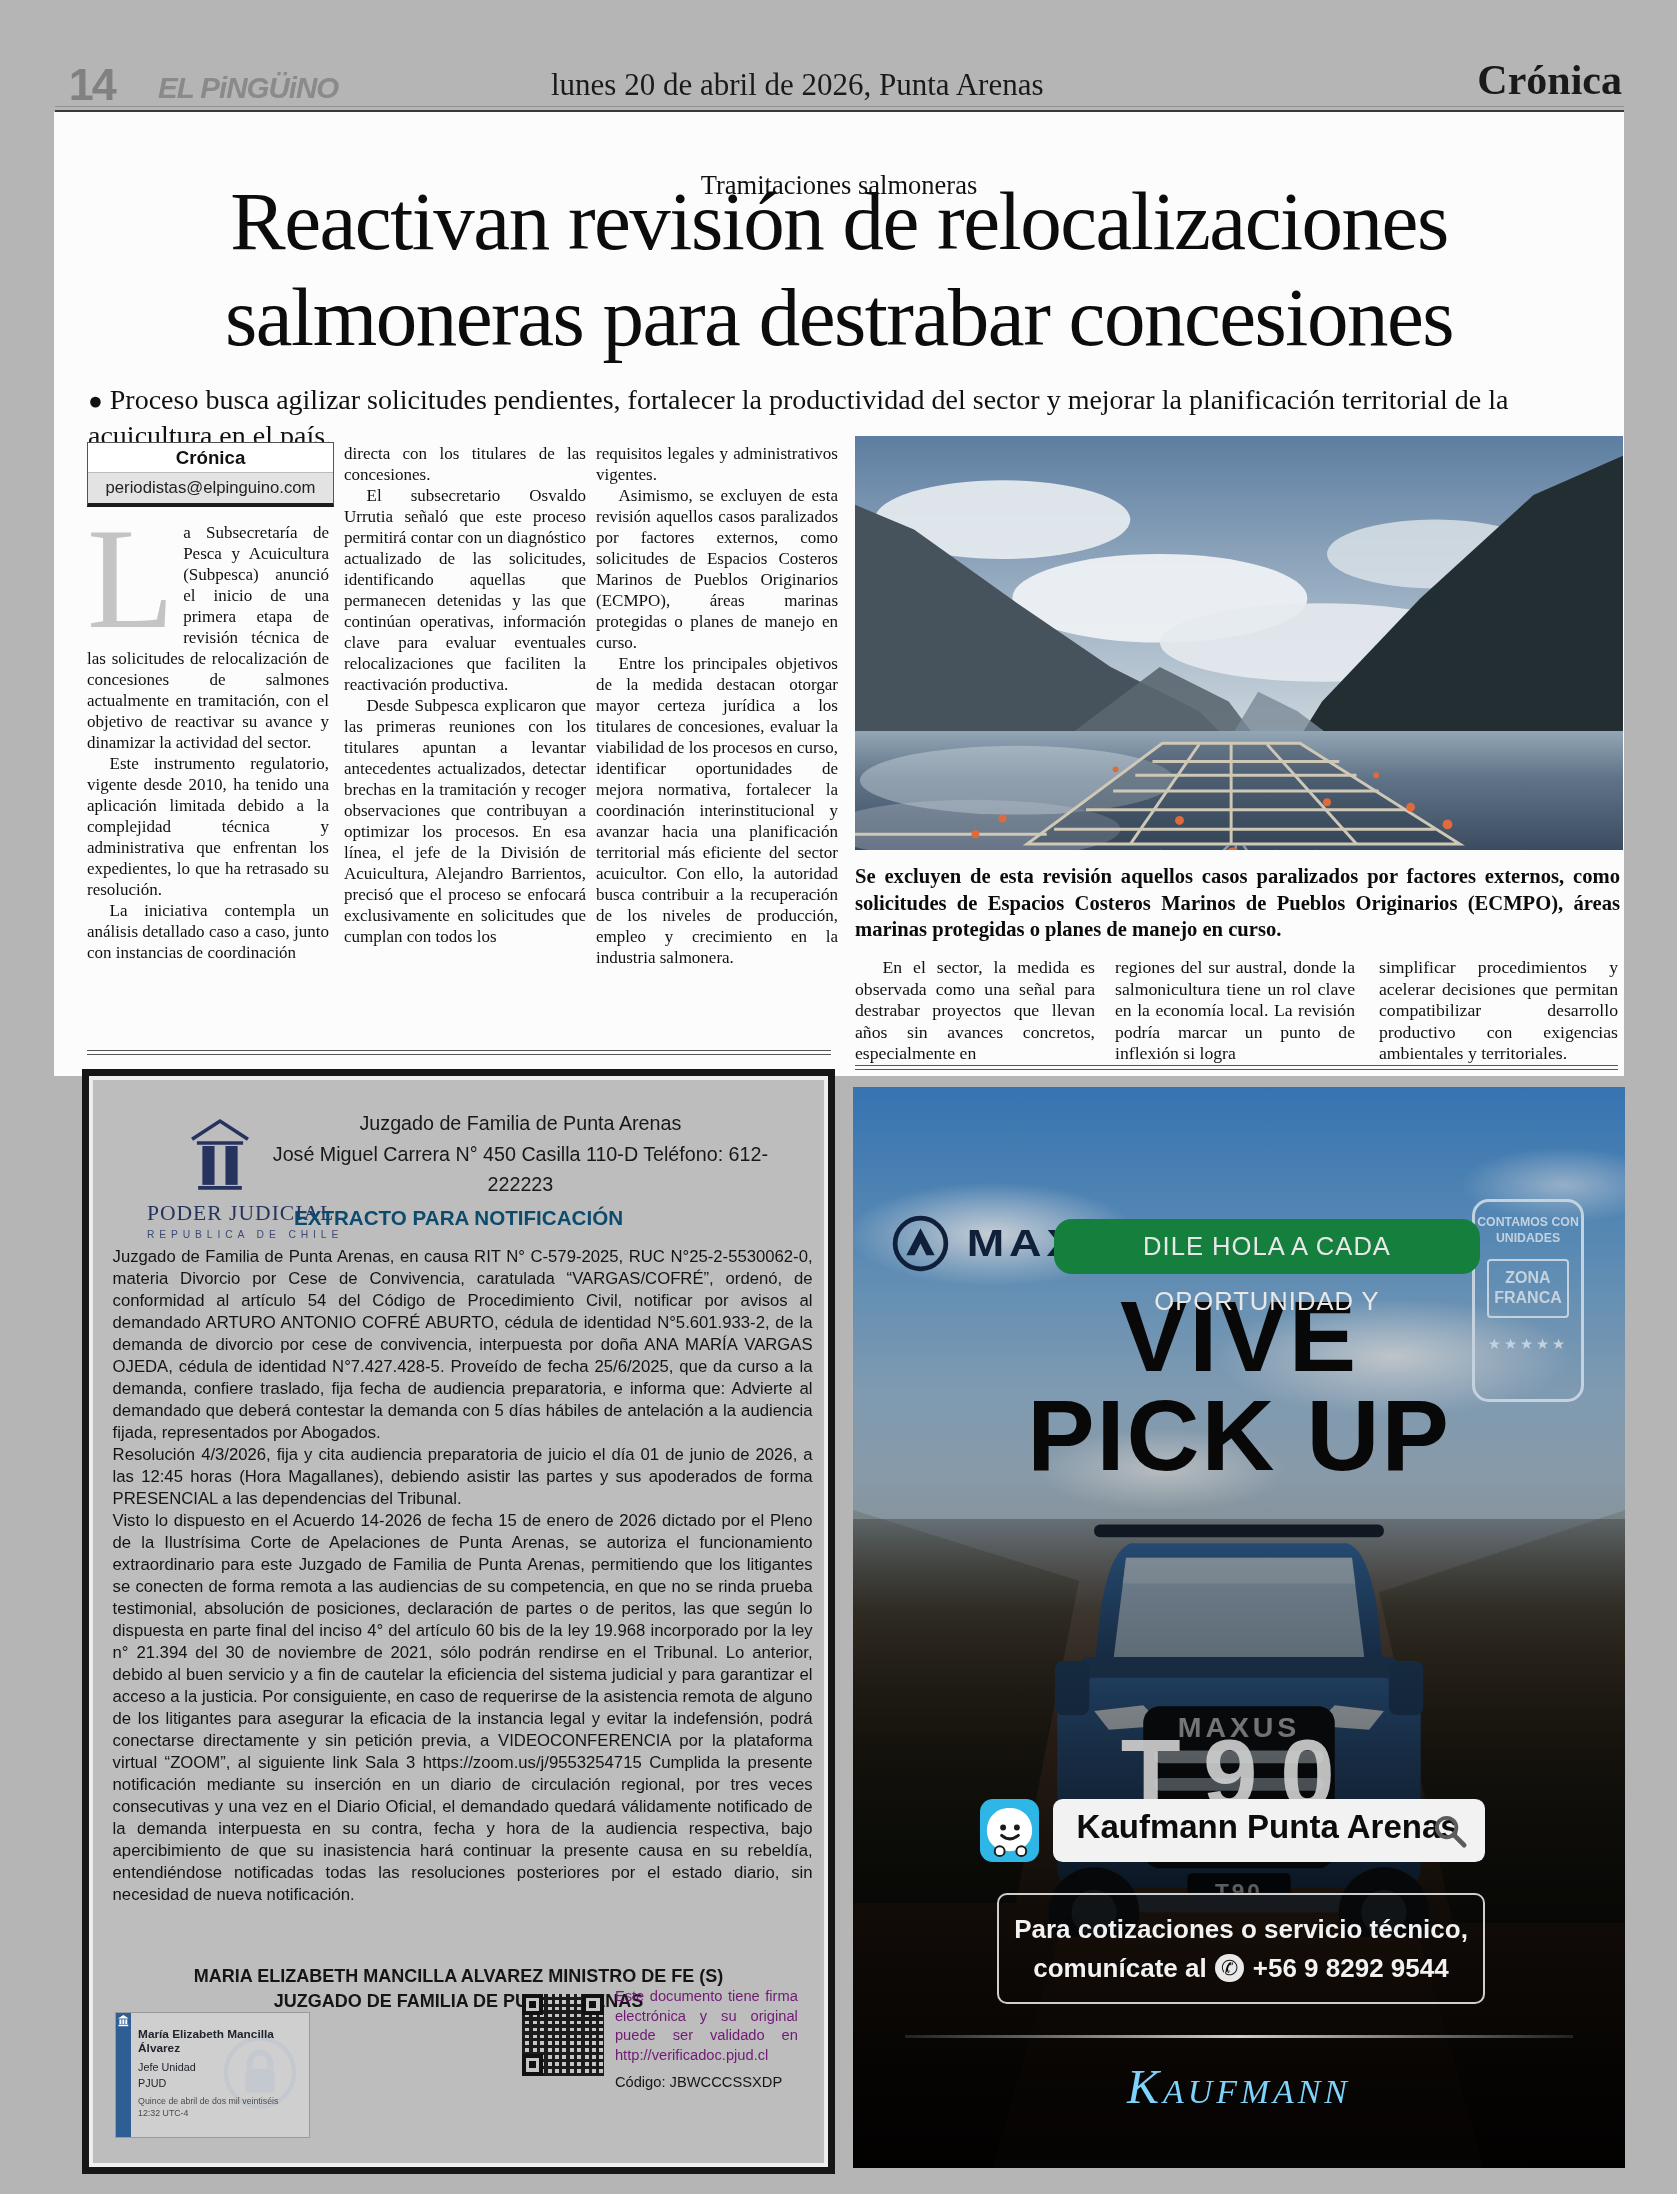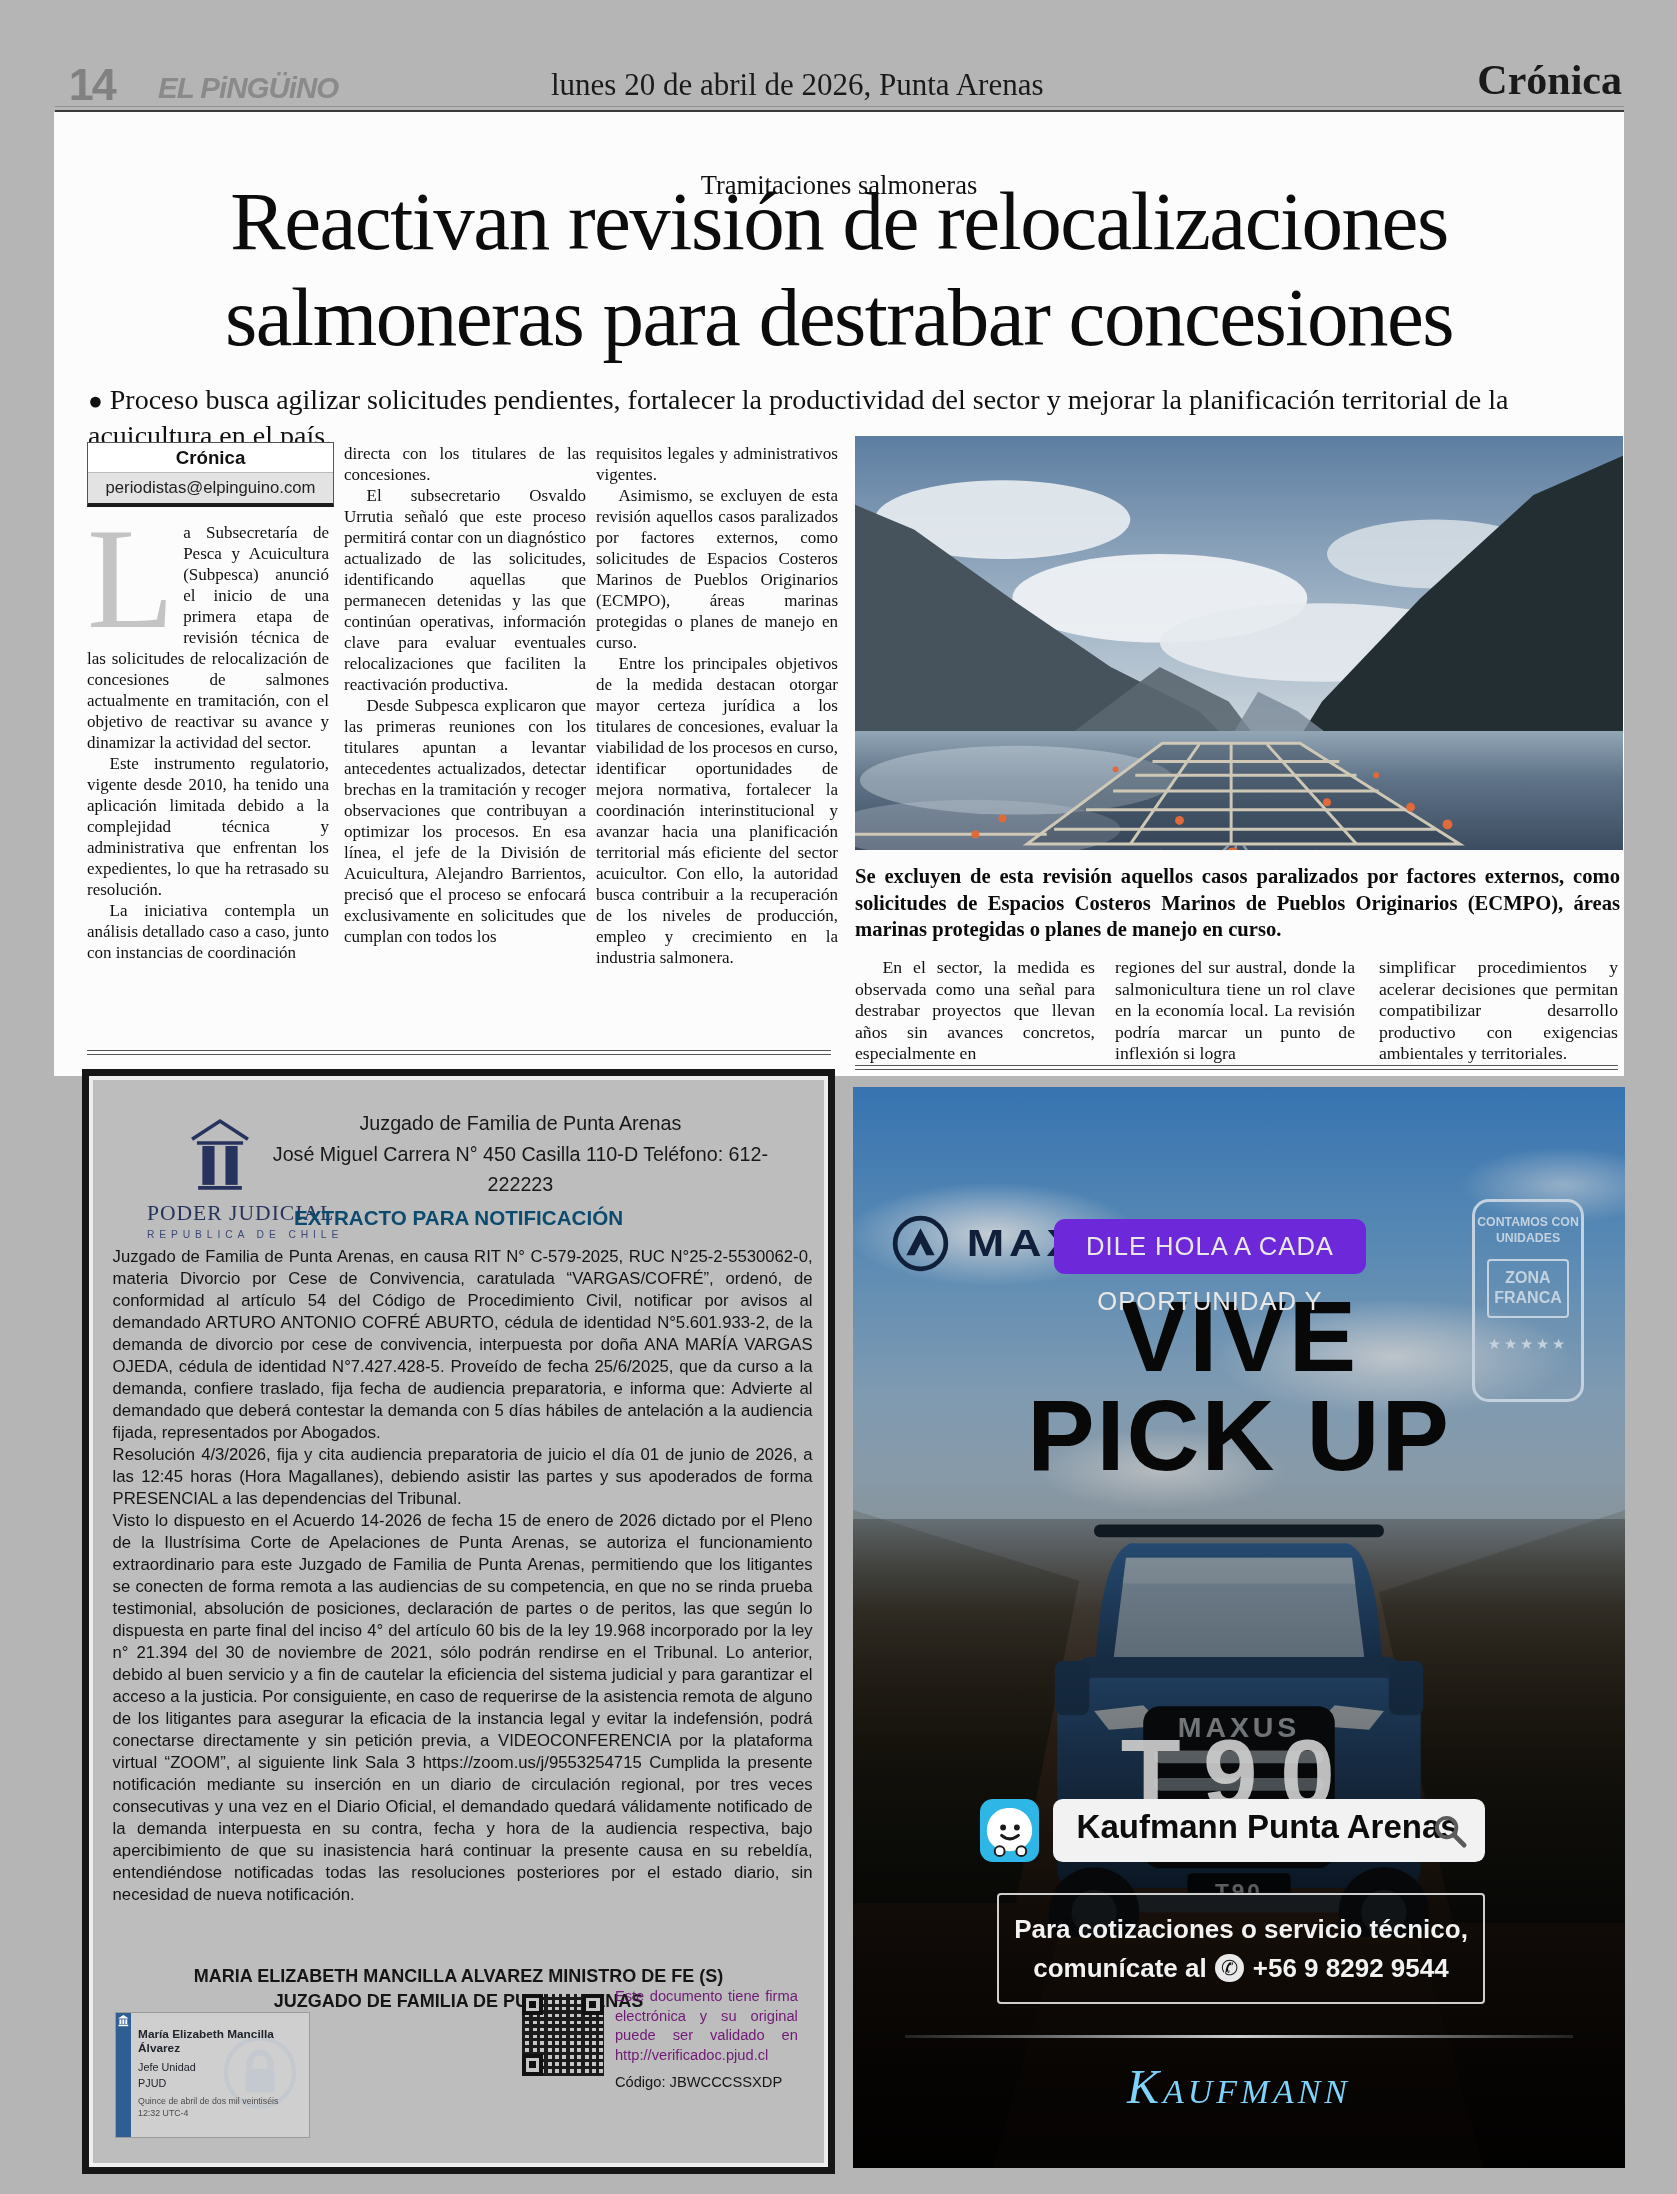--- a/index.html
+++ b/index.html
@@ -91,31 +91,31 @@
   .ad .grassR{position:absolute;right:0;top:423px;width:246px;height:413px;background:linear-gradient(180deg,#55584333,#23251666 30%,#141610);clip-path:polygon(0 20%,100% 0,100% 100%,30% 100%);}
   .ad .road{position:absolute;left:140px;top:491px;width:491px;height:590px;background:linear-gradient(180deg,#6b4a33,#4a3120 40%,#1f140c 85%);clip-path:polygon(34% 0,66% 0,100% 100%,0 100%);}
   .ad .shade{position:absolute;left:0;top:0;width:100%;height:100%;
       background:linear-gradient(180deg,rgba(0,0,0,.10) 0%,rgba(0,0,0,.22) 36%,rgba(0,0,0,.5) 62%,rgba(0,0,0,.82) 100%);}
   .maxus-logo{position:absolute;left:38px;top:127px;display:flex;align-items:center;gap:16.7px;}
   .maxus-word{font-family:"Liberation Sans",sans-serif;font-weight:bold;font-size:45px;letter-spacing:4.9px;color:#10203a;transform:scaleY(.82);}
   .zf-badge{position:absolute;right:41px;top:112px;width:106px;height:197px;border:3.4px solid #c3d2de;border-radius:16.7px;color:#c3d2de;text-align:center;font-family:"Liberation Sans",sans-serif;}
   .zf-badge .zl1{font-size:12.3px;font-weight:bold;margin-top:12.8px;line-height:15.7px;}
   .zf-badge .zbox{margin:12.8px auto 0 auto;width:78px;border:2.9px solid #c3d2de;border-radius:3.9px;padding:6.9px 0;font-size:16px;font-weight:bold;line-height:20.6px;}
   .zf-badge .zstars{font-size:14.7px;letter-spacing:2.9px;margin-top:16.7px;}
-  .pill-box{position:absolute;left:201px;top:132px;width:312px;height:55px;background:#6d28d9;border-radius:11px;color:#e8e8e8;font-family:"Liberation Sans",sans-serif;font-size:25.6px;text-align:center;line-height:55px;letter-spacing:1px;}
+  .pill-box{position:absolute;left:201px;top:132px;width:426px;height:55px;background:#15803d;border-radius:18px;color:#e8e8e8;font-family:"Liberation Sans",sans-serif;font-size:25.6px;text-align:center;line-height:55px;letter-spacing:1px;}
   .big1{position:absolute;left:0;top:192px;width:100%;text-align:center;font-family:"Liberation Sans",sans-serif;font-weight:bold;font-size:101px;letter-spacing:2px;color:#0a0a0a;}
   .big2{position:absolute;left:0;top:291px;width:100%;text-align:center;font-family:"Liberation Sans",sans-serif;font-weight:bold;font-size:101px;letter-spacing:2px;color:#0a0a0a;}
   .truck{position:absolute;left:79px;top:408px;}
   .t90{position:absolute;left:0;top:631px;width:100%;text-align:center;font-family:"Liberation Sans",sans-serif;font-weight:bold;font-size:98px;letter-spacing:22.6px;color:#cdcdcd;opacity:.92;}
   .waze-row{position:absolute;left:127px;top:712px;width:521px;height:44px;}
   .waze-ic{position:absolute;left:0;top:0;width:59px;height:63px;background:#2eb7e6;border-radius:12.8px;}
   .search-pill{position:absolute;left:73px;top:0;width:432px;height:63px;background:#f2f2f2;border-radius:9.8px;}
   .search-pill .stext{position:absolute;left:23.6px;top:8.8px;font-family:"Liberation Sans",sans-serif;font-weight:bold;font-size:33px;color:#0c0c0c;}
   .search-pill .mag{position:absolute;right:16.7px;top:13.8px;}
-  .contact-box{position:absolute;left:144px;top:806px;width:484px;height:107px;border:2px solid #cfcfcf;border-radius:4px;color:#f2f2f2;font-family:"Liberation Sans",sans-serif;font-weight:bold;text-align:center;}
+  .contact-box{position:absolute;left:144px;top:806px;width:484px;height:107px;border:2px solid #cfcfcf;border-radius:10px;color:#f2f2f2;font-family:"Liberation Sans",sans-serif;font-weight:bold;text-align:center;}
   .contact-box .c1{font-size:26px;margin-top:18.7px;}
   .contact-box .c2{font-size:26px;margin-top:7.9px;display:flex;justify-content:center;align-items:center;gap:8.8px;}
   .phone-ic{display:inline-block;width:28.5px;height:28.5px;border-radius:50%;background:#e9e9e9;color:#111;font-size:20.6px;line-height:28.5px;text-align:center;font-weight:normal;}
   .divider{position:absolute;left:52px;top:948px;width:668px;height:2.5px;background:linear-gradient(90deg,#222,#cfcfcf 50%,#222);}
   .kaufmann{position:absolute;left:0;top:972px;width:100%;text-align:center;font-family:"Liberation Serif",serif;font-variant-caps:small-caps;font-size:48px;letter-spacing:3.9px;color:#7dd3fc;font-style:italic;}
 </style>
 </head>
 <body>
 
 <div class="page">

